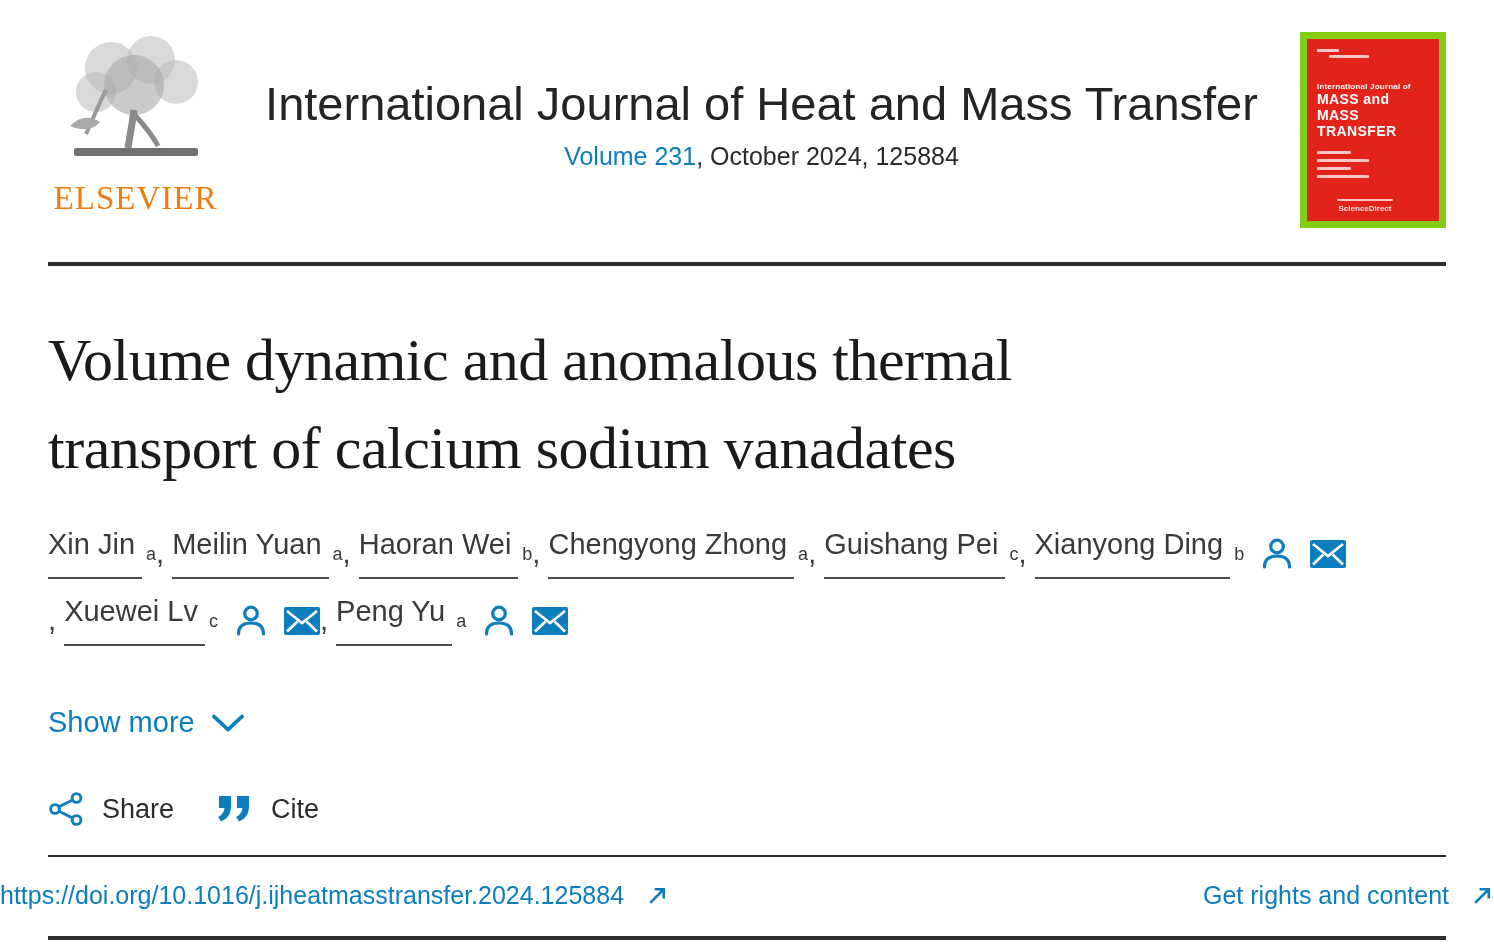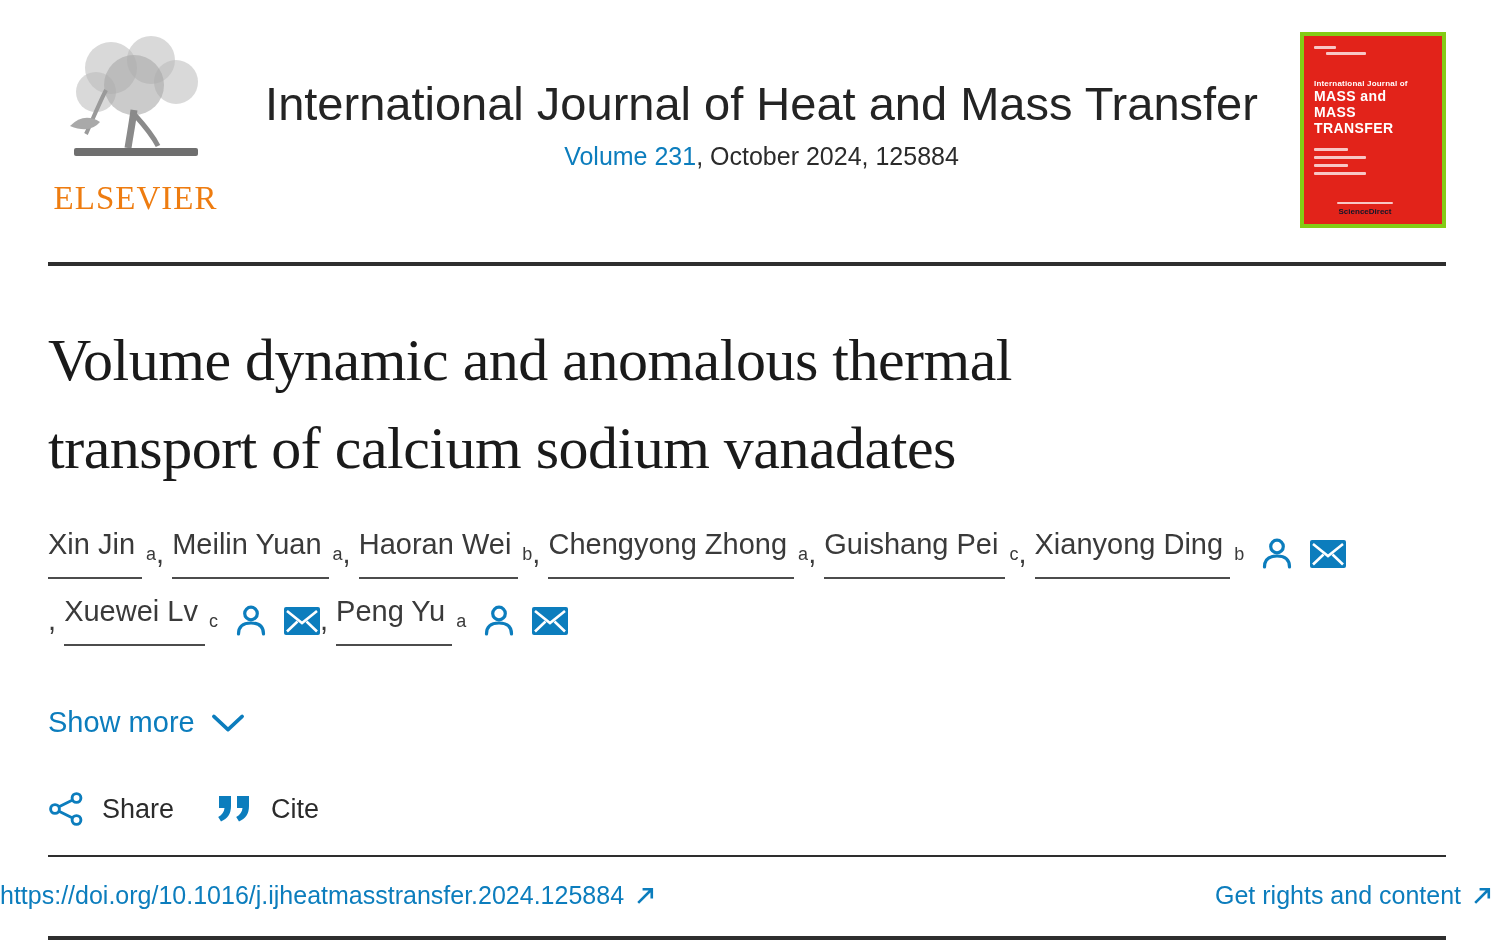--- a/index.html
+++ b/index.html
@@ -31,35 +31,35 @@
   .header-mid{flex:1 1 auto;text-align:center;padding-top:48px;}
   .journal-title{
     font-size:47px;font-weight:400;color:#242424;margin:0;line-height:1.1;
     cursor:pointer;
   }
   .volume-line{margin-top:12px;font-size:25px;color:#2b2b2b;}
   .volume-link{color:var(--link-blue);text-decoration:none;cursor:pointer;}
   .cover{
     flex:0 0 146px;width:146px;height:196px;margin-top:2px;
     background:var(--cover-red);
-    border:4px solid #84cc16;
+    border:7px solid #84cc16;
     position:relative;cursor:pointer;
     display:flex;flex-direction:column;
     padding:10px 10px;
   }
   .cover .micro{height:3px;background:rgba(255,255,255,.75);border-radius:1px;}
   .cover .m1{width:22px;}
   .cover .m2{width:40px;margin:3px 0 0 12px;}
   .cover-journal{margin-top:24px;color:#fff;}
   .cover-j1{font-size:8px;font-weight:bold;letter-spacing:.2px;}
   .cover-j2,.cover-j3{font-size:14px;font-weight:bold;letter-spacing:.4px;line-height:1.15;}
   .cover-meta{margin-top:12px;display:flex;flex-direction:column;gap:5px;}
   .cover-meta .micro{width:34px;}
   .cover-meta .w2{width:52px;}
-  .cover-foot{position:absolute;bottom:8px;left:0;right:16px;text-align:center;color:#0f172a;}
+  .cover-foot{position:absolute;bottom:8px;left:0;right:16px;text-align:center;color:#e5e5e5;}
   .cover-foot .micro{width:56px;margin:0 auto 3px auto;height:2px;}
   .cover-brand{font-size:8px;font-weight:bold;}
 
   .divider{height:4px;background:var(--divider-dark);margin:0 48px;}
   .divider.thin{height:2px;}
 
   
   .article-title{
     font-family:"Liberation Serif", serif;
     font-size:60px;font-weight:400;color:#1a1a1a;
@@ -88,21 +88,21 @@
   .action + .action{margin-left:42px;}
   .action .lbl{color:#2b2b2b;}
 
   
   .doi-row{
     display:flex;align-items:center;justify-content:space-between;
     padding:24px 0 26px 0;font-size:25px;
   }
   .doi-row .blue-link{
     color:var(--link-blue);text-decoration:none;cursor:pointer;
-    display:inline-flex;align-items:center;gap:10px;
+    display:inline-flex;align-items:center;gap:22px;
   }
   .doi-block{margin-top:28px;}
   svg{flex:0 0 auto;}
 </style>
 </head>
 <body>
 
 
 
 

